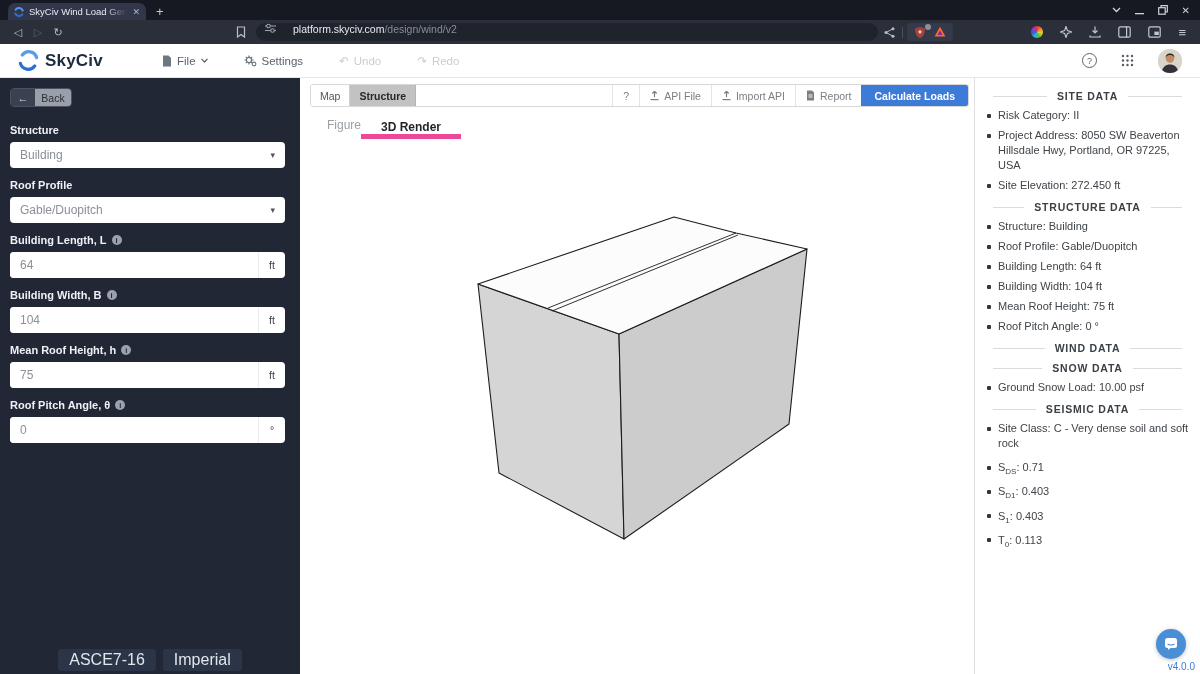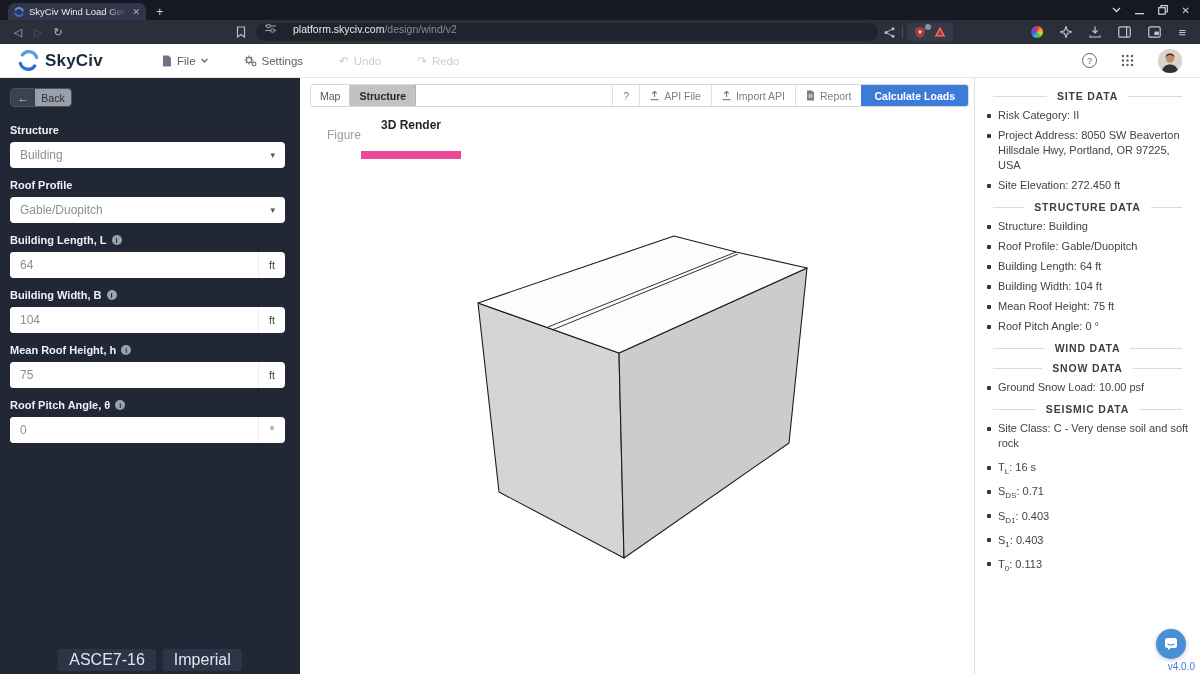--- a/index.html
+++ b/index.html
@@ -76,21 +76,21 @@
   .seg { display:flex; }
   .segbtn { display:flex; align-items:center; justify-content:center; font-size:10.5px; padding:0 9px; color:#555;
             border-right:1px solid #cfcfcf; background:#fff; }
   .segbtn.active { background:#c2c2c2; color:#26282b; font-weight:bold; border-right:1px solid #b3b3b3; }
   .tright { display:flex; }
   .tbtn { display:flex; align-items:center; gap:5px; padding:0 10px; border-left:1px solid #e3e3e3;
           font-size:10.5px; color:#7b7f85; }
   .tbtn.primary { background:#3c7cd8; color:#fff; font-weight:bold; border-left:none; padding:0 13px; }
   .tabs { display:flex; padding-left:27px; margin-top:5px; align-items:center; }
   .tabitem { font-size:12px; color:#9aa0a5; padding:6px 0 8px; }
-  .tabitem.active { color:#1f2326; font-weight:bold; padding:6px 20px 19px; border-bottom:8px solid #ec4899; }
+  .tabitem.active { color:#1f2326; font-weight:bold; padding:6px 20px 0; border-bottom:5px solid #ec4899; }
   .canvas { flex:1; position:relative; }
   .canvas svg { position:absolute; top:0; left:0; }
 
   
   .rpanel { width:226px; flex-shrink:0; border-left:1px solid #dfe1e3; background:#fff; padding:4px 10px; font-size:11px; color:#3f4449; }
   .sect-h { display:flex; align-items:center; gap:10px; margin:8px 8px 6px; }
   .sect-h .line { flex:1; height:1px; background:#d9dbdd; }
   .sect-h .t { font-size:10.5px; font-weight:bold; color:#3a4046; letter-spacing:0.8px; white-space:nowrap; }
   .blist { list-style:none; }
   .blist li { position:relative; padding-left:13px; margin:5px 0; line-height:15px; }
@@ -427,21 +427,20 @@
         <li>Ground Snow Load: 10.00 psf</li>
       </ul>
 
       <div class="sect-h">
         <span class="line"></span>
           <span class="t">SEISMIC DATA</span>
           <span class="line"></span>
       </div>
       <ul class="blist">
         <li><span>Site Class: C - Very dense soil and soft rock</span><sub></sub><span></span></li>
-        <li><span>T</span><sub>L</sub><span>: 16 s</span></li>
         <li><span>S</span><sub>DS</sub><span>: 0.71</span></li>
         <li><span>S</span><sub>D1</sub><span>: 0.403</span></li>
         <li><span>S</span><sub>1</sub><span>: 0.403</span></li>
         <li><span>T</span><sub>0</sub><span>: 0.113</span></li>
       </ul>
     </div>
   </div>
 
   <div class="chatfab">
     <svg width="16" height="16" viewBox="0 0 16 16">

